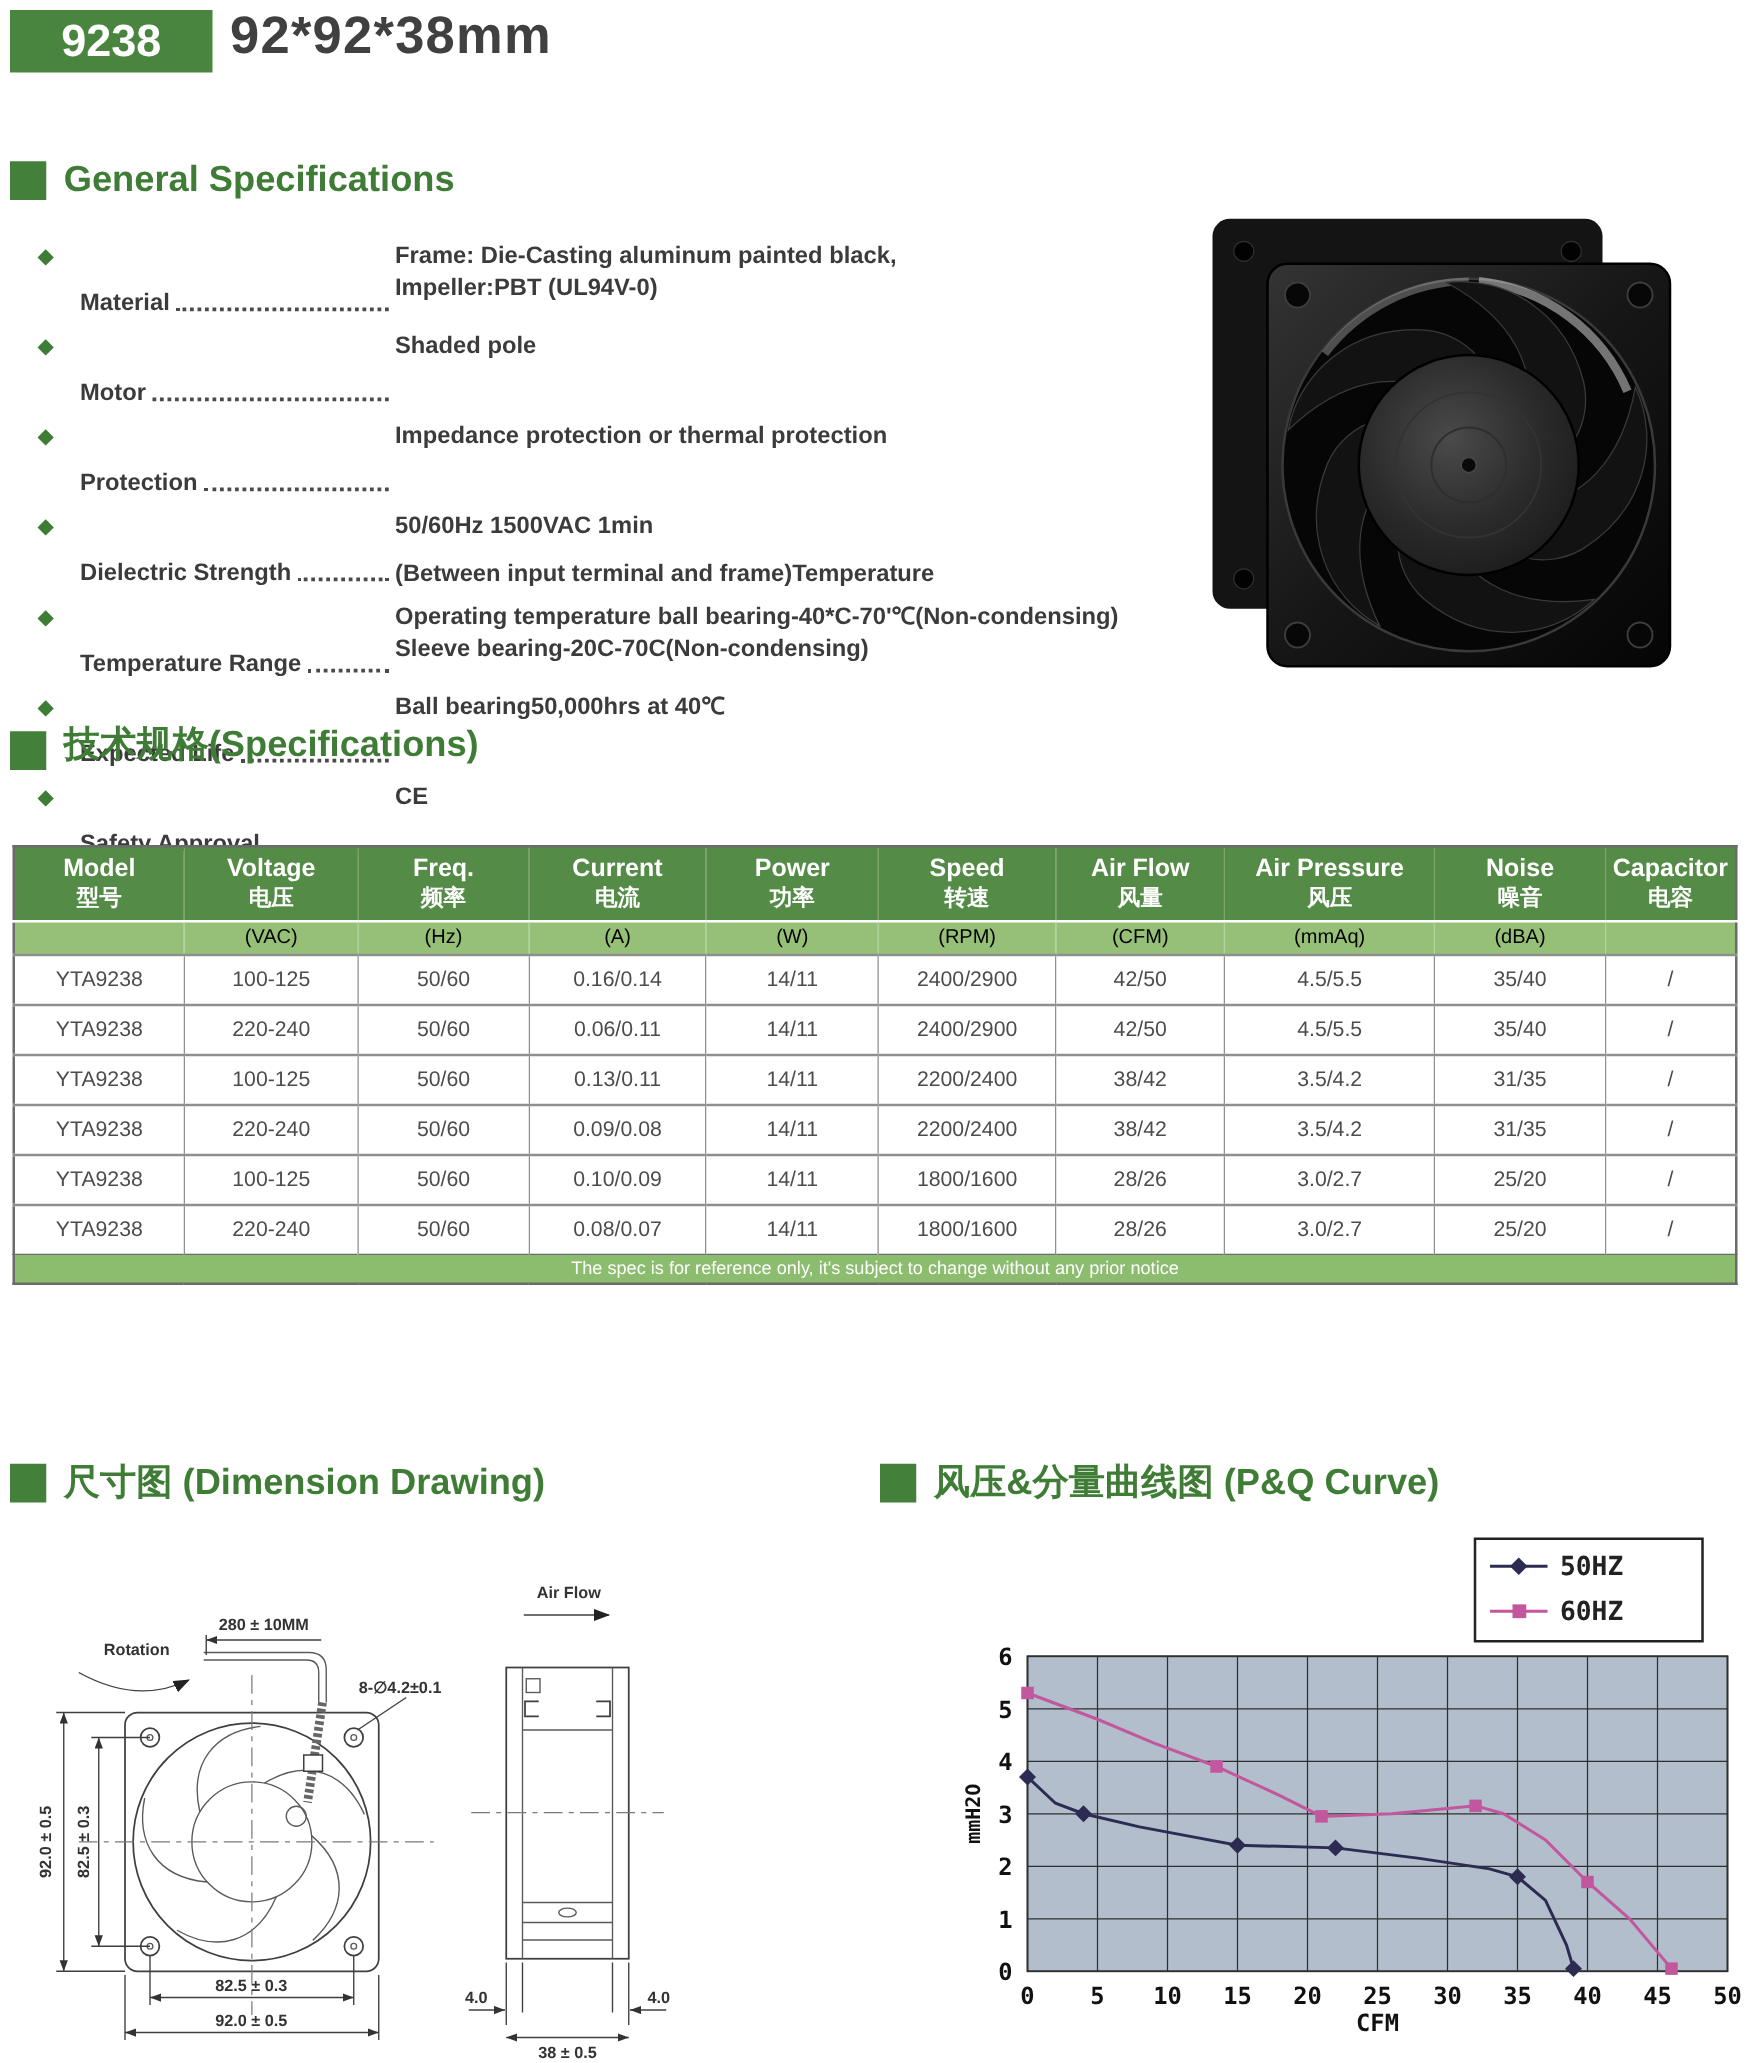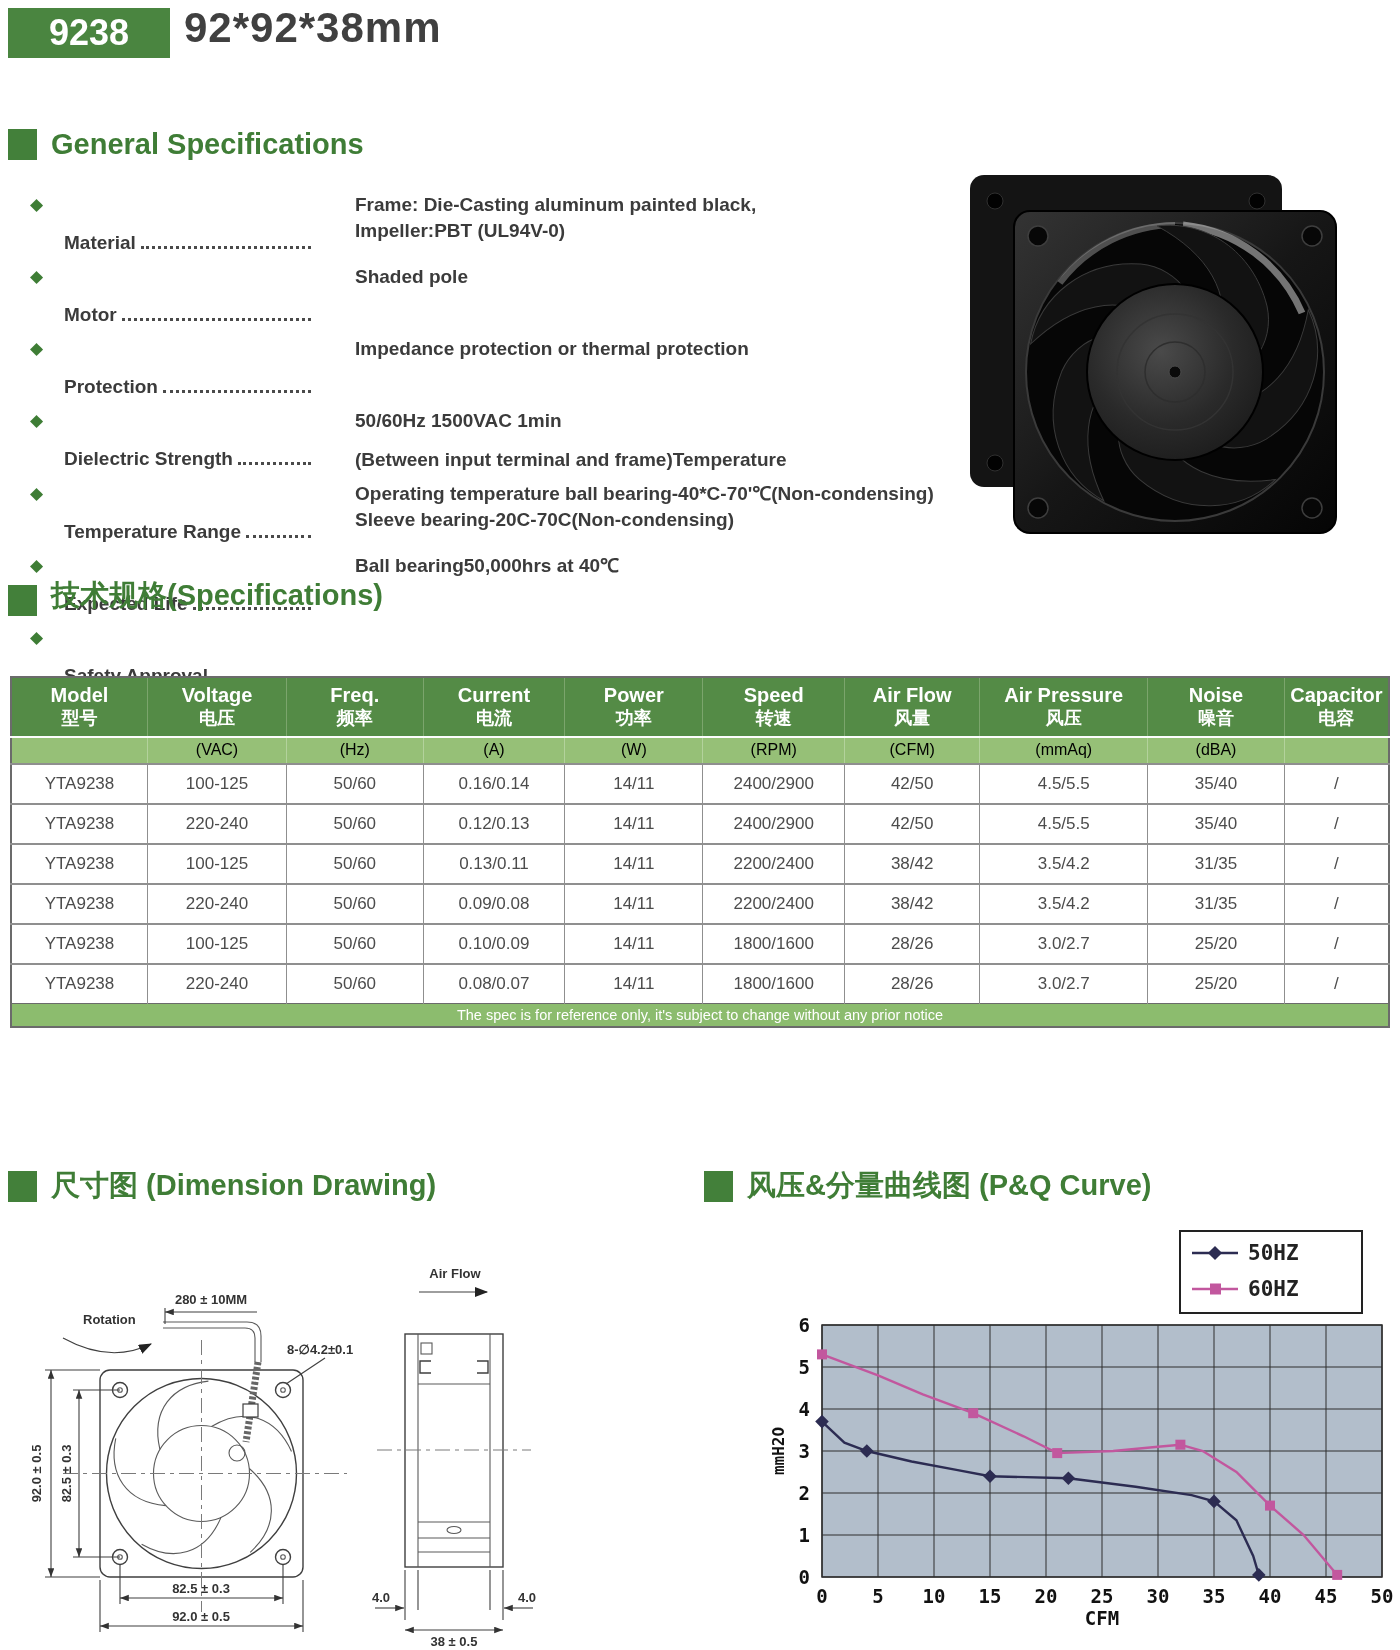--- a/index.html
+++ b/index.html
@@ -19,21 +19,21 @@
   .sec-title { font-size:29px; font-weight:bold; color:#3f7d36; }
 
   
   #spec-list { left:30px; top:192px; width:905px; }
   .spec-item { display:flex; align-items:flex-start; margin-bottom:8px; }
   .diamond { color:#3e7d35; font-size:17px; line-height:26px; width:34px; flex:0 0 auto; }
   .spec-label-wrap { width:252px; flex:0 0 auto; display:flex; align-items:flex-end; }
   .spec-label { font-size:19px; font-weight:bold; color:#3b3b3b; line-height:26px; white-space:nowrap;margin-top:38px; }
   .leader { flex:1; border-bottom:3px dotted #4a4a4a; margin:0 5px 7px 5px; min-width:8px; }
   .spec-values { flex:1; }
-  .value-line { font-size:19px; font-weight:bold; color:#3b3b3b; line-height:26px;margin-left:39px; }
+  .value-line { font-size:19px; font-weight:bold; color:#3b3b3b; line-height:26px; }
   .value-spacer { height:13px; }
 
   
   #fan-photo { left:950px; top:163px; width:412px; height:392px; }
 
   
   #spec-heading { left:8px; top:576px;align-items:flex-end; }
   #table-wrap { left:10px; top:676px; width:1380px; }
   table.spec { border-collapse:collapse; table-layout:fixed; width:1380px; border:2px solid #6b6b6b; }
   table.spec thead th { background:#548b46; color:#fff; border-left:1px solid #7ba56c; padding:5px 2px 6px; vertical-align:middle; }
@@ -138,20 +138,23 @@
       </div>
       <div class="spec-values">
         <div class="value-line">Ball bearing50,000hrs at 40℃</div>
       </div>
     </div>
     <div class="spec-item">
       <span class="diamond">◆</span>
       <div class="spec-label-wrap">
         <span class="spec-label">Safety Approval</span>
         <span class="leader"></span>
+      </div>
+      <div class="spec-values">
+        <div class="value-line">CE</div>
       </div>
     </div>
   </div>
 
 <div class="abs" id="fan-photo">
   <svg viewBox="0 0 412 392" width="412" height="392">
     <defs>
       <linearGradient id="frameg" x1="0" y1="0" x2="1" y2="1">
         <stop offset="0" stop-color="#343434"></stop>
           <stop offset="0.5" stop-color="#161616"></stop>
@@ -280,21 +283,21 @@
           <td>2400/2900</td>
           <td>42/50</td>
           <td>4.5/5.5</td>
           <td>35/40</td>
           <td>/</td>
         </tr>
         <tr>
           <td>YTA9238</td>
           <td>220-240</td>
           <td>50/60</td>
-          <td>0.12/0.13</td>
+          <td>0.06/0.11</td>
           <td>14/11</td>
           <td>2400/2900</td>
           <td>42/50</td>
           <td>4.5/5.5</td>
           <td>35/40</td>
           <td>/</td>
         </tr>
         <tr>
           <td>YTA9238</td>
           <td>100-125</td>

